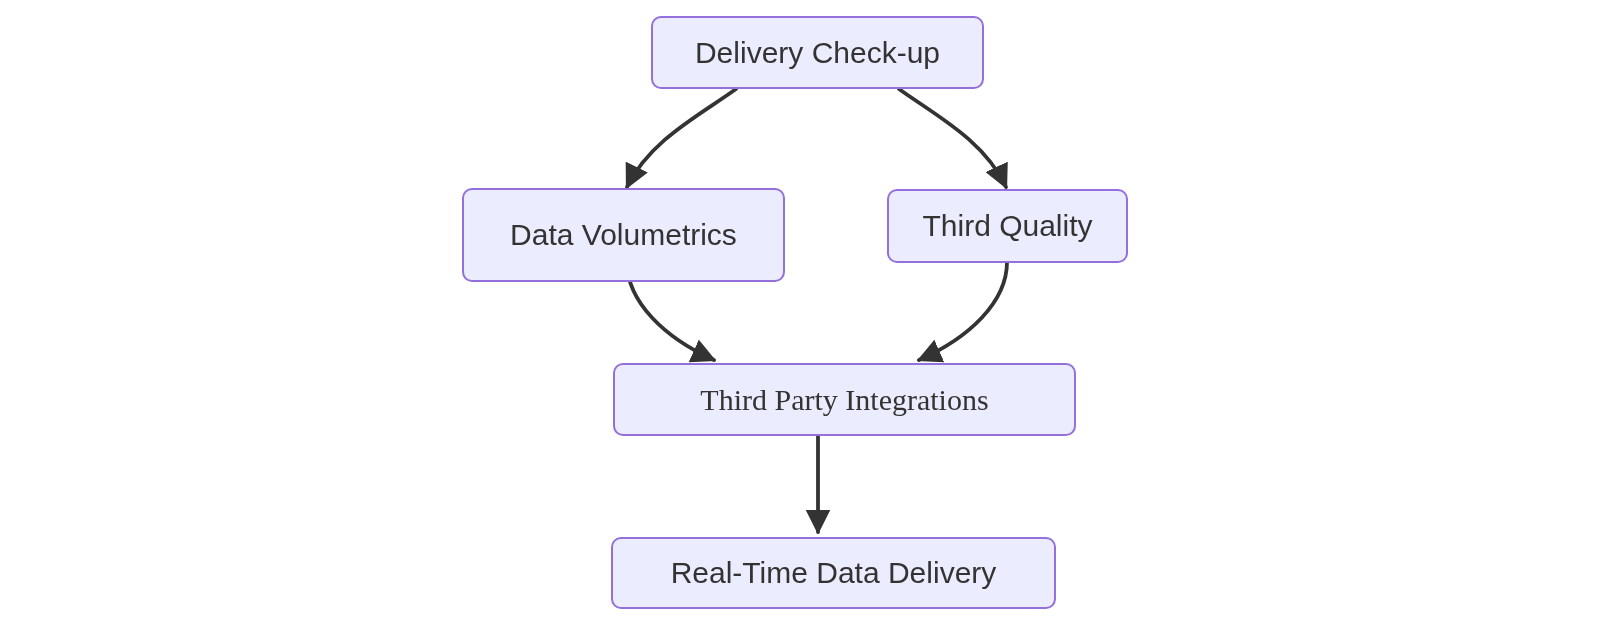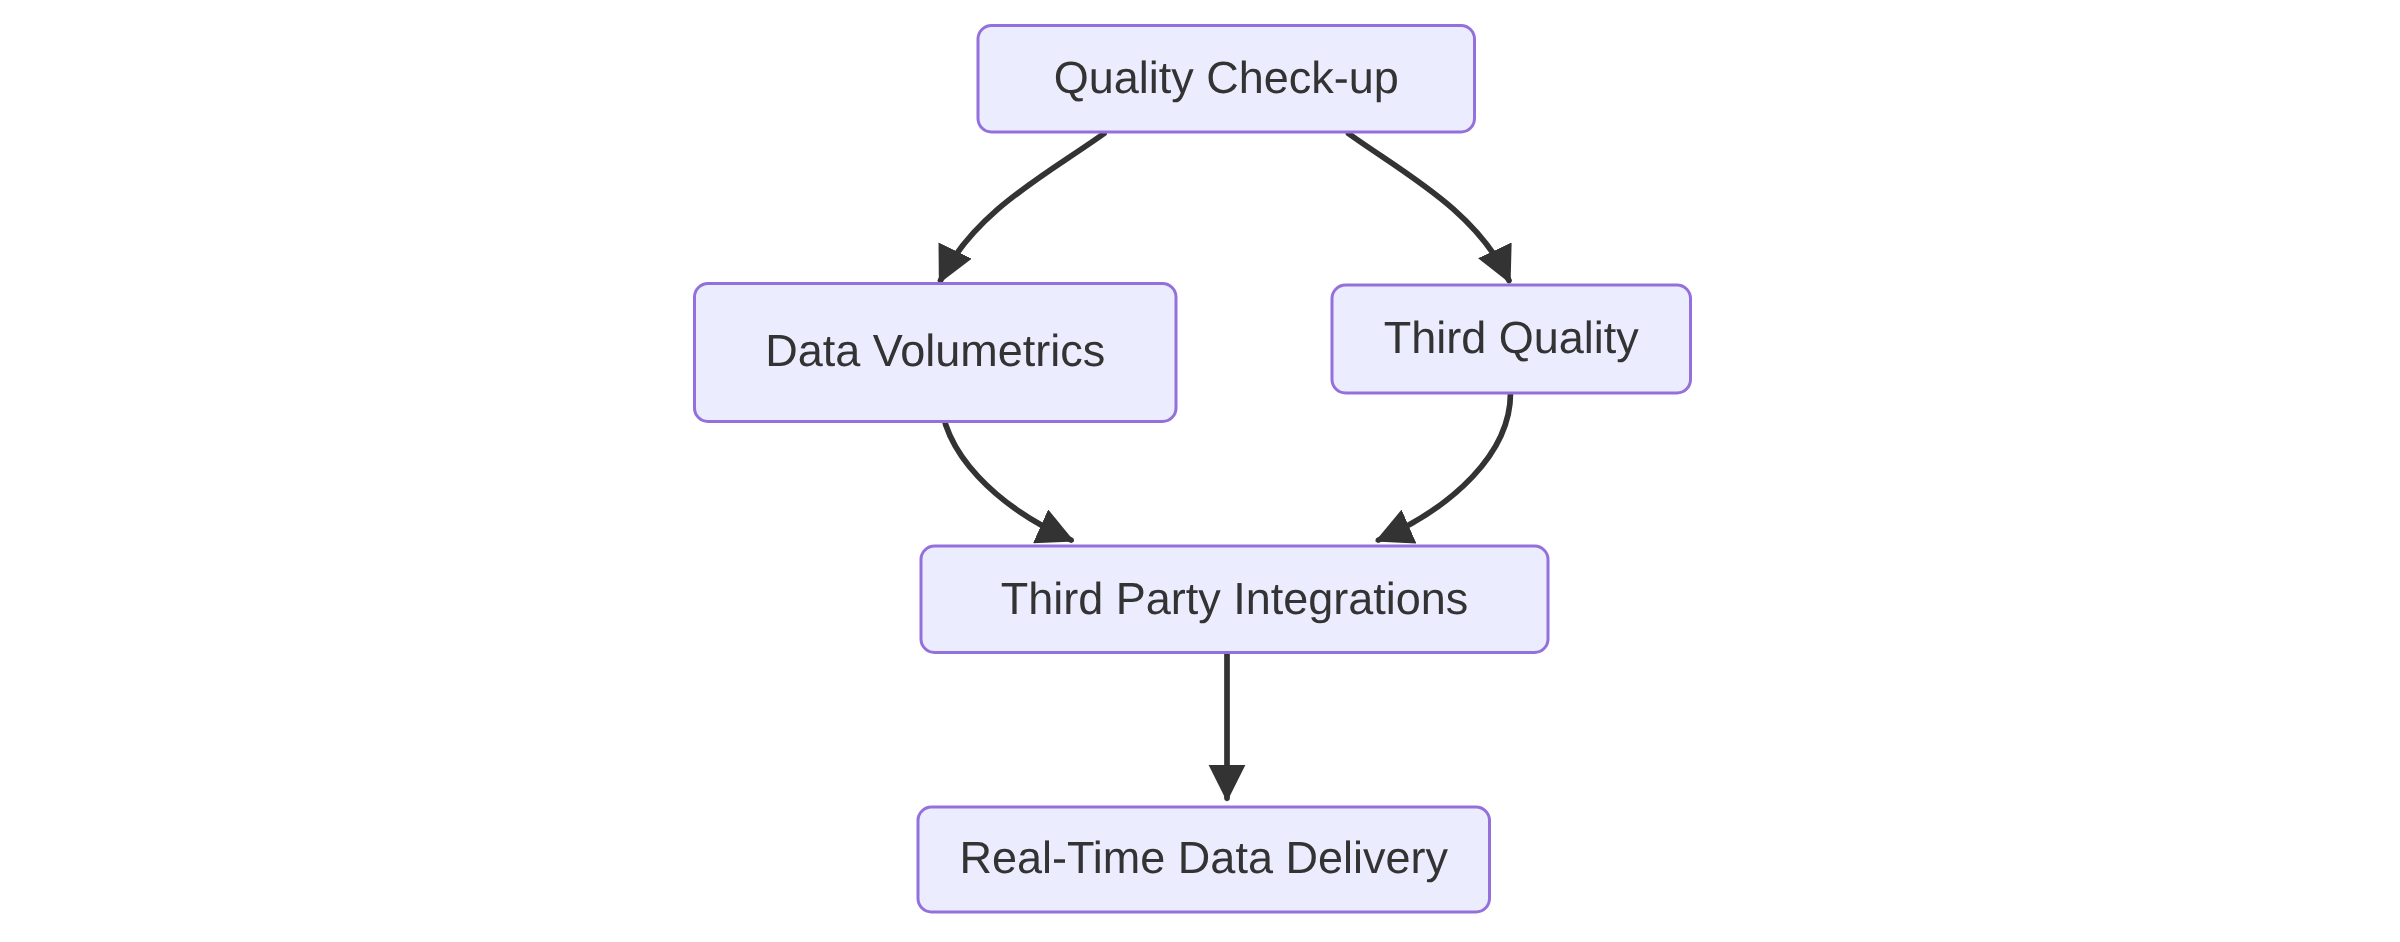--- a/index.html
+++ b/index.html
@@ -31,43 +31,43 @@
     color: var(--text, #333333);
     font-size: 30px;
     line-height: 1;
     white-space: nowrap;
     text-align: center;
   }
   
   #node-platform   { left: 651px; top: 16px;  width: 333px; height: 73px; }
   #node-volumetrics{ left: 462px; top: 188px; width: 323px; height: 94px; }
   #node-quality    { left: 887px; top: 189px; width: 241px; height: 74px; }
-  #node-thirdparty { left: 613px; top: 363px; width: 420px; height: 73px; }
-  #node-realtime   { left: 611px; top: 537px; width: 383px; height: 72px; }
+  #node-thirdparty { left: 613px; top: 363px; width: 463px; height: 73px; font-family: Liberation Serif, serif; }
+  #node-realtime   { left: 611px; top: 537px; width: 445px; height: 72px; }
 </style>
 </head>
 <body>
 
 <div class="canvas">
 
   <svg class="edges" width="1600" height="628" viewBox="0 0 1600 628">
     <defs>
       <marker id="arrowhead" viewBox="0 0 10 10" refX="9" refY="5" markerWidth="6.5" markerHeight="6.5" orient="auto">
         <path class="arrowhead-shape" d="M0,0 L10,5 L0,10 z"></path>
       </marker>
     </defs>
     <path class="edge" d="M736,89 C700,115 650,140 627,187" marker-end="url(#arrowhead)"></path>
     <path class="edge" d="M899,89 C935,115 984,140 1006,187" marker-end="url(#arrowhead)"></path>
     <path class="edge" d="M627,262 C627,302 665,338 714,360" marker-end="url(#arrowhead)"></path>
     <path class="edge" d="M1007,262 C1007,302 969,338 919,360" marker-end="url(#arrowhead)"></path>
     <path class="edge" d="M818,436 L818,532" marker-end="url(#arrowhead)"></path>
   </svg>
 
   <div class="node" id="node-platform">
-    <span>Quality Check-up</span>
+    <span>Delivery Check-up</span>
   </div>
 
   <div class="node" id="node-volumetrics">
     <span>Data Volumetrics</span>
   </div>
 
   <div class="node" id="node-quality">
     <span>Third Quality</span>
   </div>
 

